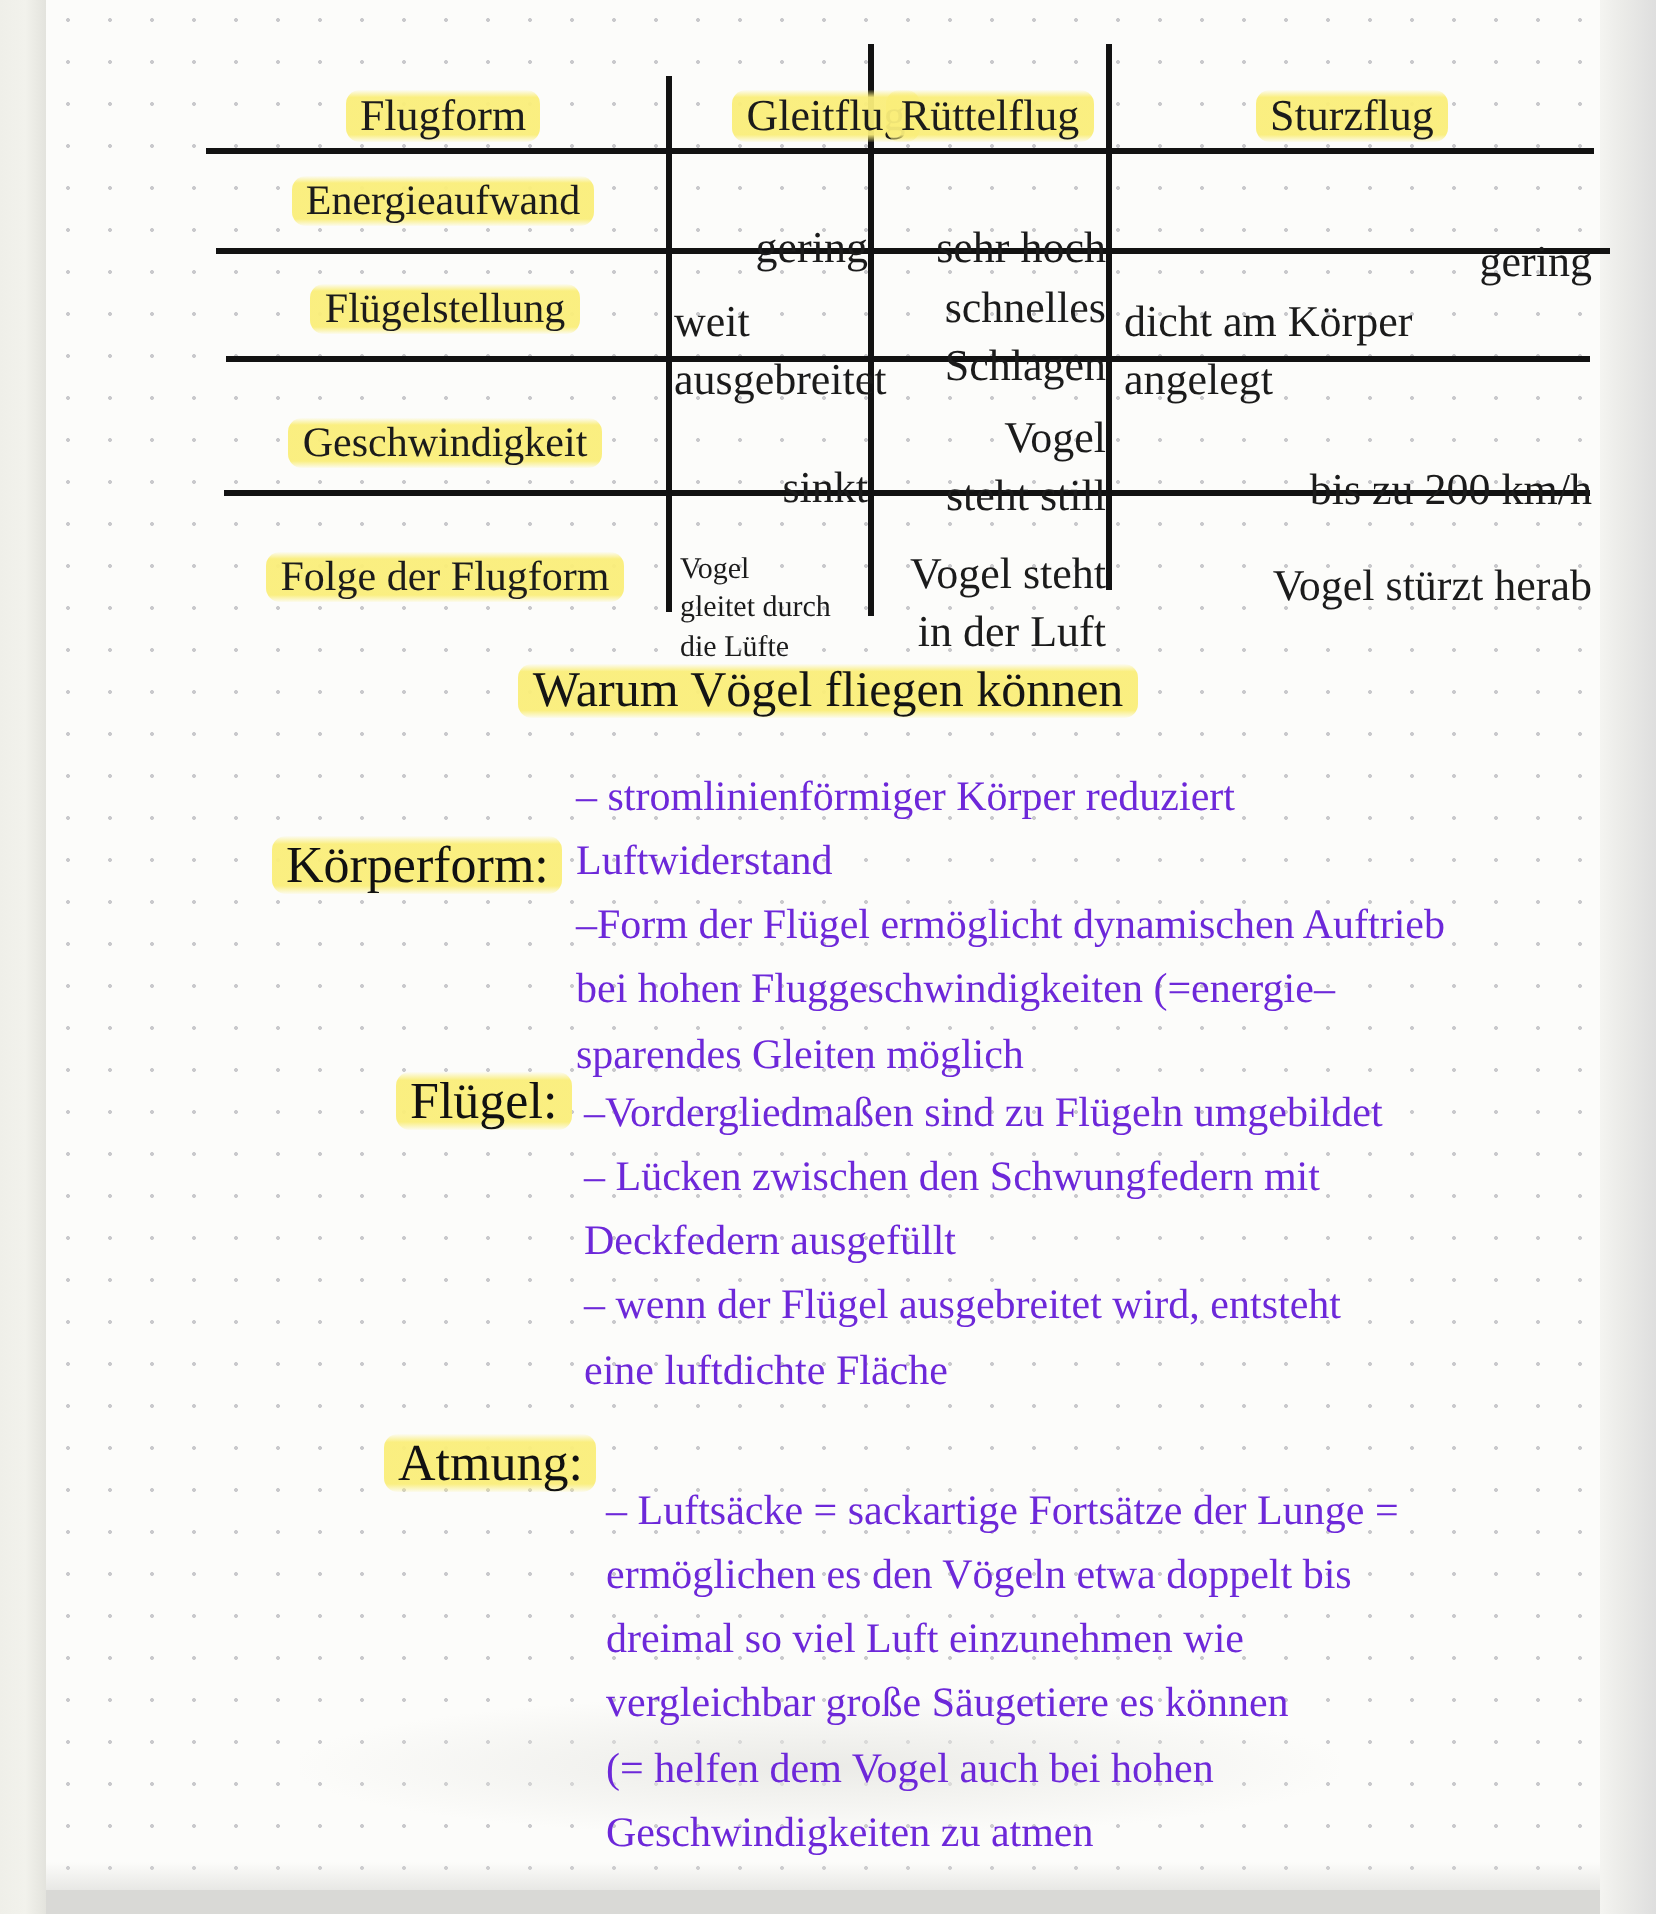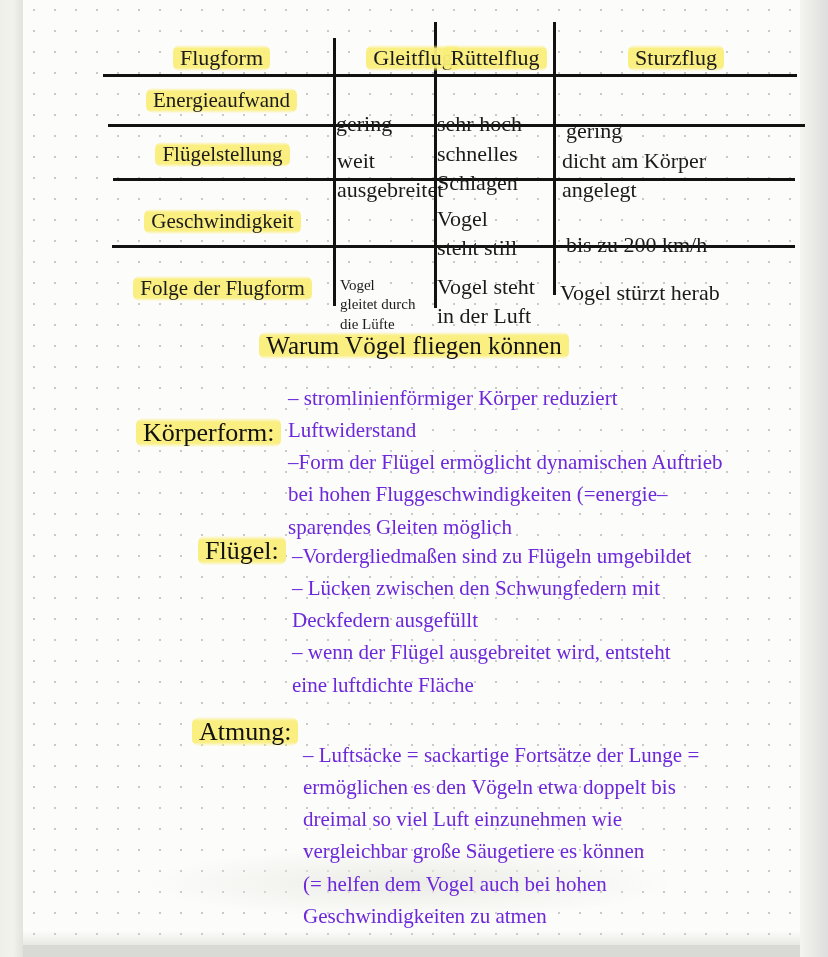--- a/index.html
+++ b/index.html
@@ -109,21 +109,21 @@
     width: 0;
     border-left: 3px solid #121212;
   }
 
   .cell {
     position: absolute;
     display: flex;
     align-items: center;
     color: #1b1b1b;
   }
-  .cell.center { justify-content: center; text-align: left; }
+  .cell.center { justify-content: center; text-align: right; }
   .cell.left   { justify-content: flex-start; }
 
   .cell .lines { width: 100%; line-height: 1.30; margin-top: 46px; }
 
   .t-head  { font-size: 22px; }
   .t-body  { font-size: 22px; }
   .t-small { font-size: 15px; }
   .t-rowlabel { font-size: 21px; }
 
   
@@ -230,20 +230,23 @@
     </div>
     <div class="cell center t-body" style="left:437px; top:128px; width:116px; height:35px;">
       <span class="lines multiline">schnelles<br>Schlagen</span>
     </div>
     <div class="cell left t-body" style="left:562px; top:128px; width:234px; height:50px;">
       <span class="lines multiline">dicht am Körper<br>angelegt</span>
     </div>
 
     <div class="cell center t-rowlabel" style="left:112px; top:203px; width:221px; height:36px;">
       <span class="hl">Geschwindigkeit</span>
+    </div>
+    <div class="cell center t-body" style="left:336px; top:203px; width:98px; height:36px;">
+      <span class="lines">sinkt</span>
     </div>
     <div class="cell center t-body" style="left:437px; top:181px; width:116px; height:60px;">
       <span class="lines multiline">Vogel<br>steht still</span>
     </div>
     <div class="cell center t-body" style="left:566px; top:204px; width:230px; height:36px;">
       <span class="lines">bis zu 200 km/h</span>
     </div>
 
     <div class="cell center t-rowlabel" style="left:112px; top:270px; width:221px; height:36px;">
       <span class="hl">Folge der Flugform</span>

